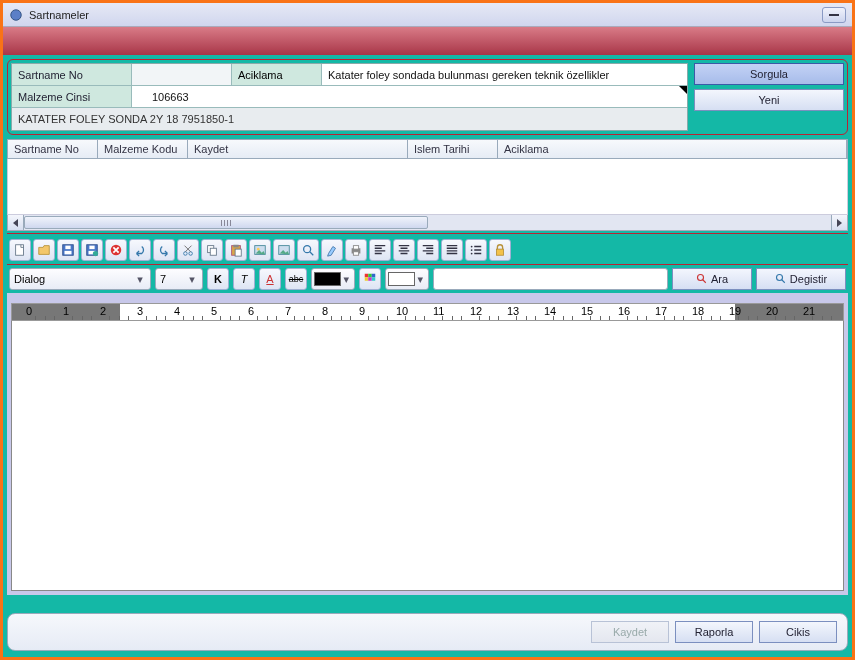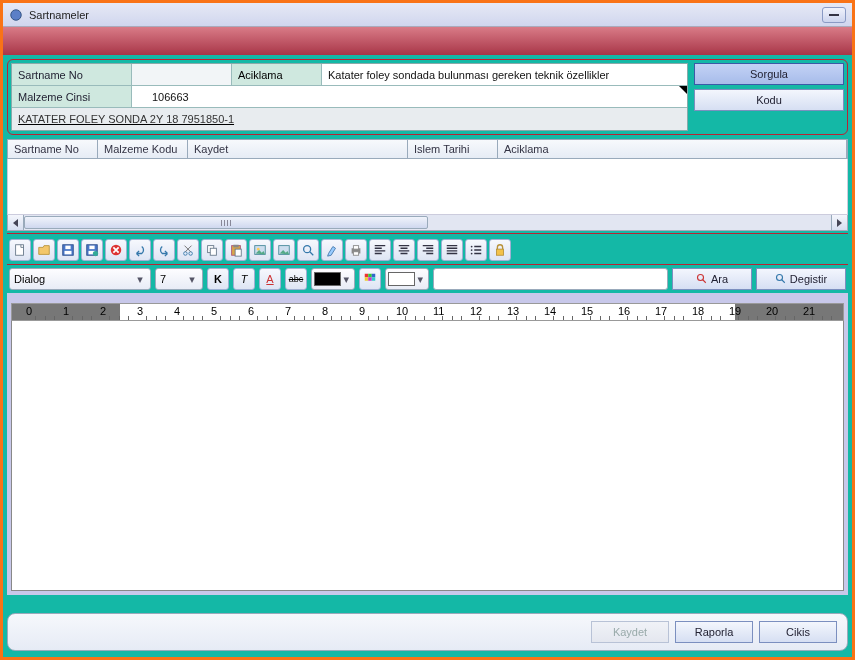--- a/index.html
+++ b/index.html
@@ -8,21 +8,21 @@
   .titlebar { height: 24px; background: linear-gradient(#e6e9f5,#d0d6ee); display: flex; align-items: center; padding: 0 6px; border-bottom: 1px solid #aab; }
   .titlebar .icon { width: 14px; height: 14px; margin-right: 6px; }
   .titlebar .title { flex: 1; color: #222; }
   .titlebar .winbtn { width: 24px; height: 16px; background: linear-gradient(#f0f2fb,#ccd4ee); border: 1px solid #8a9ac4; border-radius: 3px; display: flex; align-items: center; justify-content: center; }
   .winbtn .minline { width: 10px; height: 2px; background: #334; }
   .topband { height: 28px; background: linear-gradient(#d97b87,#a83648); }
   .content { padding: 4px; }
   .searchbox { border: 1px solid #b23; border-radius: 6px; display: flex; padding: 3px; gap: 6px; }
   .searchgrid { flex: 1; border: 1px solid #8aa; }
   .sgrow { display: flex; border-bottom: 1px solid #9bb; height: 22px; align-items: stretch; }
-  .sgrow:last-child { border-bottom: none; text-decoration: underline; }
+  .sgrow:last-child { border-bottom: none; }
   .sgcell-label { width: 120px; background: #cfe8df; border-right: 1px solid #9bb; padding: 0 6px; display: flex; align-items: center; color: #223; }
   .sgcell-empty { width: 100px; background: #f2f5f7; border-right: 1px solid #9bb; }
   .sgcell-label2 { width: 90px; background: #cfe8df; border-right: 1px solid #9bb; padding: 0 6px; display: flex; align-items: center; }
   .sgcell-input { flex: 1; background: #fff; padding: 0 6px; display: flex; align-items: center; color: #111; }
   .sgcell-input.tri { position: relative; padding-left: 20px; }
   .sgcell-input.tri::after { content: ''; position: absolute; right: 0; top: 0; border-style: solid; border-width: 0 8px 8px 0; border-color: transparent #000 transparent transparent; }
   .sgfull { flex: 1; background: #e8ecef; padding: 0 6px; display: flex; align-items: center; color: #333; }
   .sidebtns { width: 150px; display: flex; flex-direction: column; gap: 4px; }
   .btn { height: 22px; background: linear-gradient(#f3f6fd,#d6dff3); border: 1px solid #7b8fbf; border-radius: 0; display: flex; align-items: center; justify-content: center; color: #223; cursor: pointer; }
   .btn.active { background: linear-gradient(#c3d2f5,#a7bcea); border-color: #3a5aa8; }
@@ -89,21 +89,21 @@
         <div class="sgrow">
           <div class="sgcell-label">Malzeme Cinsi</div>
           <div class="sgcell-input tri" style="flex:1">106663</div>
         </div>
         <div class="sgrow">
           <div class="sgfull">KATATER FOLEY SONDA 2Y 18 7951850-1</div>
         </div>
       </div>
       <div class="sidebtns">
         <div class="btn active">Sorgula</div>
-        <div class="btn">Kodu</div>
+        <div class="btn">Yeni</div>
       </div>
     </div>
 
     <div style="height:4px"></div>
 
     <div class="gridhead">
       <div class="gh" style="width:90px">Sartname No</div>
       <div class="gh" style="width:90px">Malzeme Kodu</div>
       <div class="gh" style="width:220px">Kaydet</div>
       <div class="gh" style="width:90px">Islem Tarihi</div>

